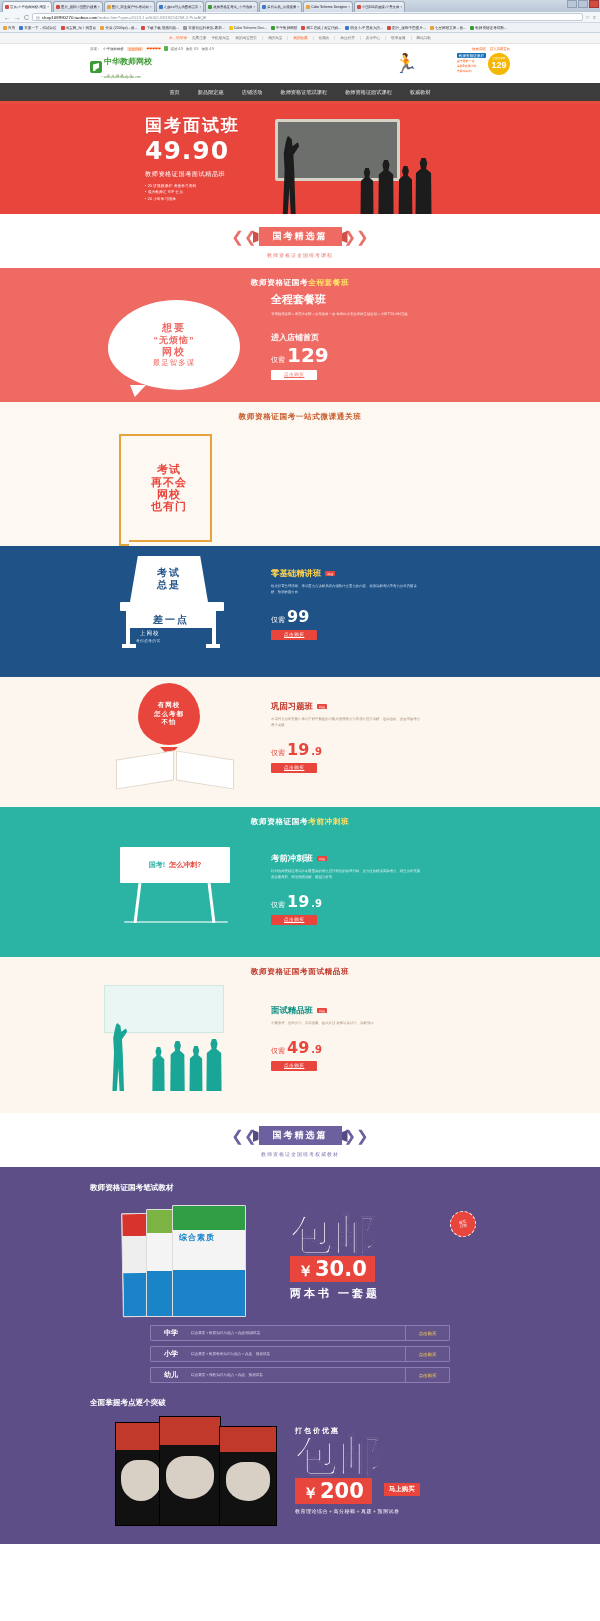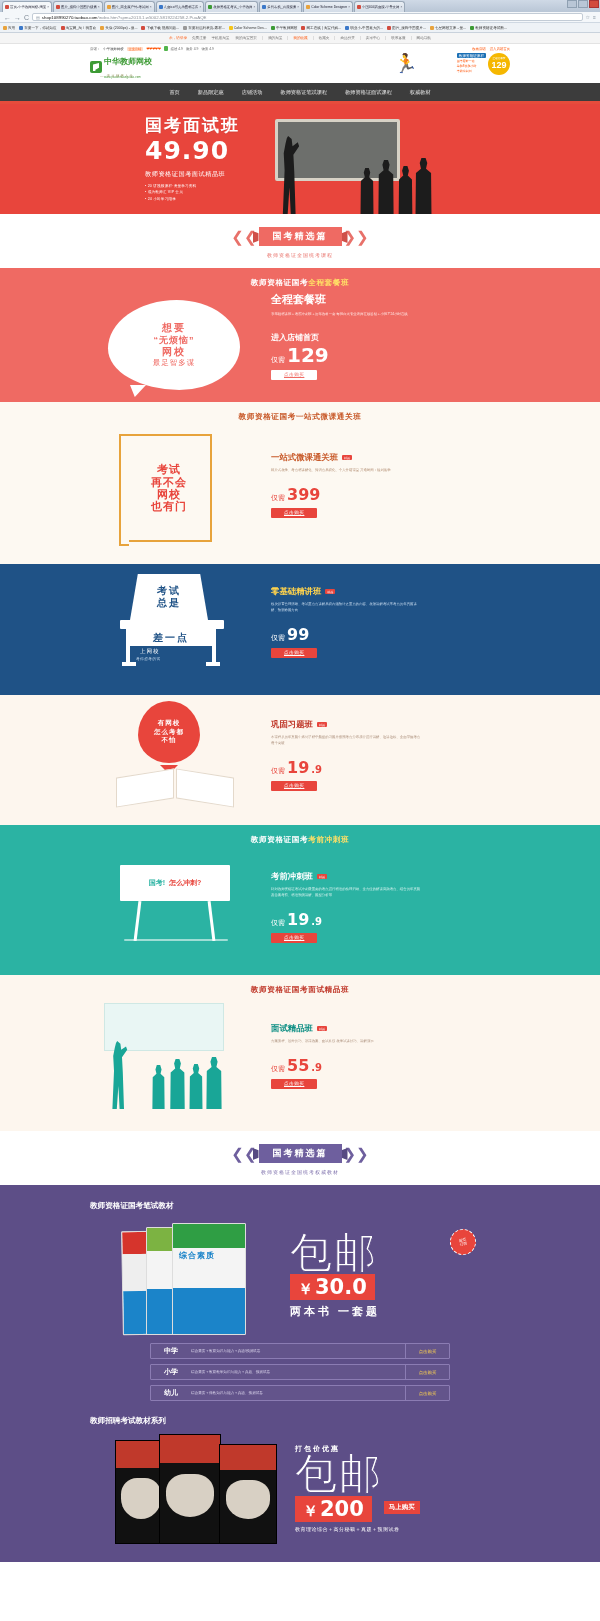--- a/index.html
+++ b/index.html
@@ -255,21 +255,21 @@
   .bubble .b-c { font-size: 10px; font-weight: bold; letter-spacing: 2px; }
   .bubble .b-d { font-size: 7.5px; letter-spacing: 1px; }
   .sec-combo .ctitle { font-size: 11px; }
   .sec-combo .cdesc { color: #ffe9e7; }
   .sec-combo .tagline { font-size: 8px; font-weight: bold; margin-top: 14px; }
   .sec-combo .cprice { margin-top: 2px; }
   .sec-combo .cprice .num { font-size: 20px; }
   .sec-combo .buybtn { background: #fff; color: #ef6a63; }
 
   
-  .sec-micro { background: #fdf9f2; padding-bottom: 18px; }
+  .sec-micro { background: #fdf9f2; }
   .sec-micro .chead { color: #c85a2a; }
   .sec-micro .ctitle { color: #c85a2a; }
   .sec-micro .cdesc { color: #b08a6e; }
   .sec-micro .cprice { color: #e8453c; }
   .door {
     position: absolute; left: 36px; top: 8px; width: 86px; height: 108px;
     border: 2.5px solid #e7a33c; background: #fdf9f2;
     display: flex; align-items: center; justify-content: center;
   }
   .door::before {
@@ -369,21 +369,21 @@
   .bookstack .bk .bt { height: 42%; background: #1b84c9; }
   .bookstack .b1 { left: 2px; width: 36px; height: 104px; transform: rotate(-1deg); }
   .bookstack .b2 { left: 26px; width: 38px; height: 108px; }
   .bookstack .b3 { left: 52px; width: 74px; height: 112px; }
   .bookstack .b3 .title { position: absolute; left: 6px; top: 26px; font-size: 8px; font-weight: bold; color: #1b84c9; letter-spacing: 1px; }
   .bookstack .b1 .tp { background: #d6342c; } .bookstack .b1 .md { background: #eee; }
   .bookstack .b2 .tp { background: #7cb342; }
   .bookstack .b3 .tp { background: #2f9e44; }
   .freeship { position: relative; width: 190px; }
   .freeship .fs-cn {
-    font-size: 42px; font-weight: normal; color: #fff; letter-spacing: 2px; line-height: 0.95;
+    font-size: 42px; font-weight: bold; color: #fff; letter-spacing: 2px; line-height: 0.95;
     -webkit-text-stroke: 1px #5d4e87;
   }
   .freeship .fs-price {
     display: inline-flex; align-items: baseline; background: #e8453c; color: #fff;
     padding: 1px 8px; font-size: 21px; font-weight: bold; margin-top: 2px;
     font-family: "DejaVu Sans", sans-serif;
   }
   .freeship .fs-price .y { font-size: 15px; margin-right: 2px; }
   .freeship .fs-sub { font-size: 11px; font-weight: bold; color: #fff; letter-spacing: 3px; margin-top: 4px; }
   .freeship .fs-stamp {
@@ -681,32 +681,20 @@
     <div class="cbody" style="min-height:120px">
       <div class="cleft">
         <div class="door">
           <div class="dtxt">
             <div>考试</div>
             <div>再不会</div>
             <div>网校</div>
             <div>也有门</div>
           </div>
         </div>
-      </div>
-      <div class="cright" style="padding-top:26px">
-        <div class="ctitle">
-          <span>一站式微课通关班</span>
-          <span class="newtag">精品</span>
-        </div>
-        <div class="cdesc">碎片式教学、考点精讲解化、知识点系统化、个人作错课堂 开通时间：随到随学</div>
-        <div class="cprice">
-          <span class="lbl">仅需</span>
-          <span class="num">399</span>
-        </div>
-        <a class="buybtn" href="#">点击购买</a>
       </div>
     </div>
   </div>
 
   <div class="course sec-basic">
     <div class="cbody" style="min-height:115px">
       <div class="cleft">
         <div class="desk">
           <div class="dtop">
             <span>考试</span>
@@ -810,21 +798,21 @@
         <span class="tsil t4"></span>
       </div>
       <div class="cright" style="padding-top:24px">
         <div class="ctitle">
           <span>面试精品班</span>
           <span class="newtag">精品</span>
         </div>
         <div class="cdesc">方案流程、答辩技巧、说课教案、面试礼仪 教学试讲技巧、讲解演示</div>
         <div class="cprice">
           <span class="lbl">仅需</span>
-          <span class="num">55</span>
+          <span class="num">49</span>
           <span class="dec">.9</span>
         </div>
         <a class="buybtn" href="#">点击购买</a>
       </div>
     </div>
   </div>
 
   <div class="ribbon-wrap purple">
     <div class="ribbon">
       <span class="arrow-l">❮❮</span>
@@ -880,21 +868,21 @@
           <span class="meta">综合素质＋教育教学知识与能力＋真题、预测试卷</span>
           <span class="go">点击购买</span>
         </div>
         <div class="book-opt">
           <span class="lvl">幼儿</span>
           <span class="meta">综合素质＋保教知识与能力＋真题、预测试卷</span>
           <span class="go">点击购买</span>
         </div>
       </div>
 
-      <div class="bhead">教师招聘考试教材系列</div>
+      <div class="bhead">全面掌握考点逐个突破</div>
       <div class="book-row">
         <div class="bookstack2">
           <div class="bk2 c1">
               <div class="hd"></div>
               <div class="sh"></div>
             </div>
           <div class="bk2 c2">
               <div class="hd"></div>
               <div class="sh"></div>
             </div>

